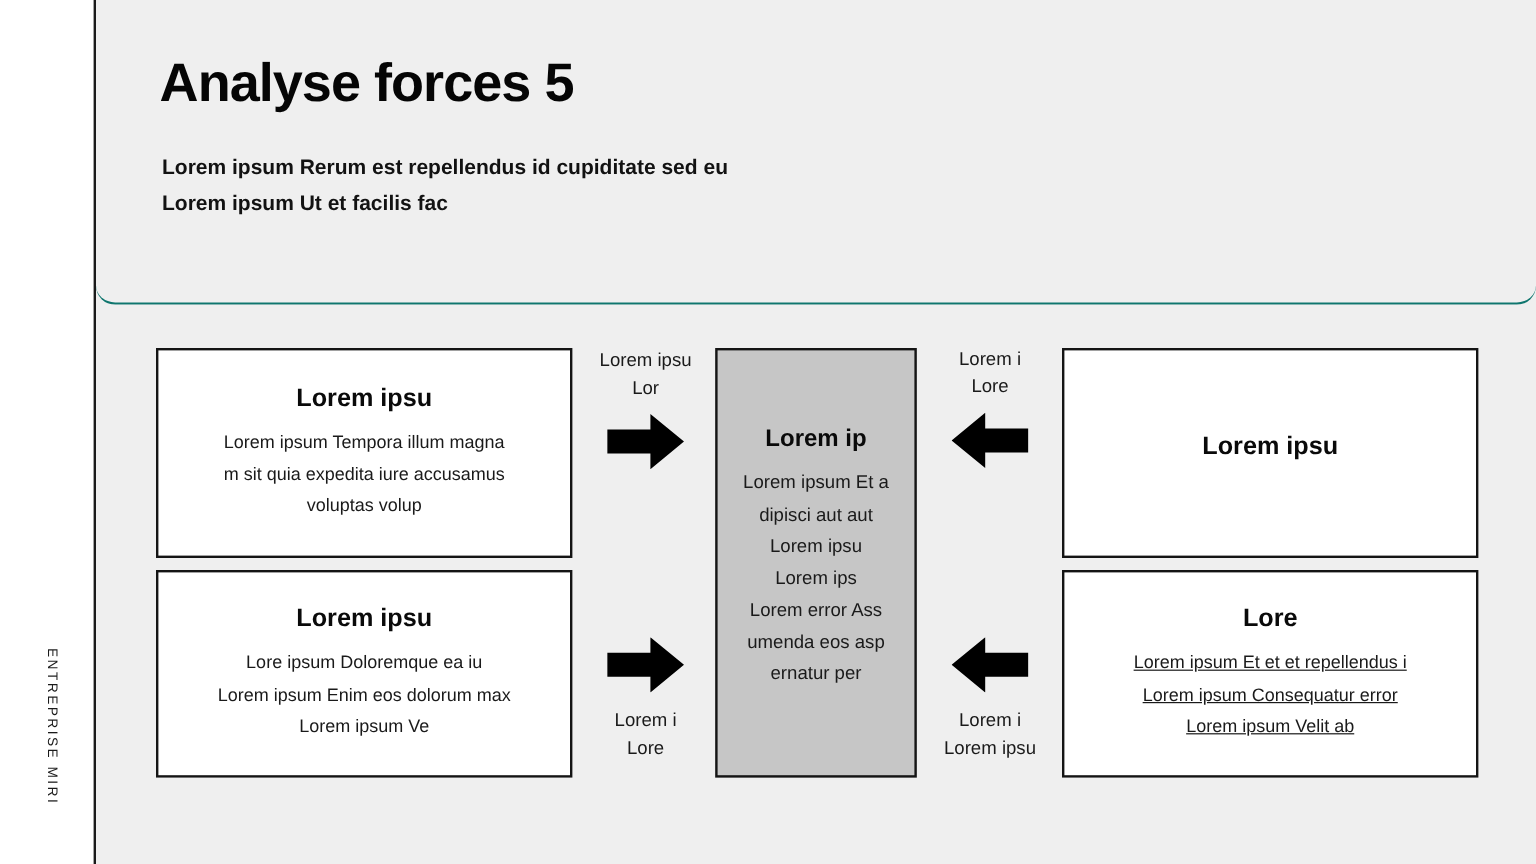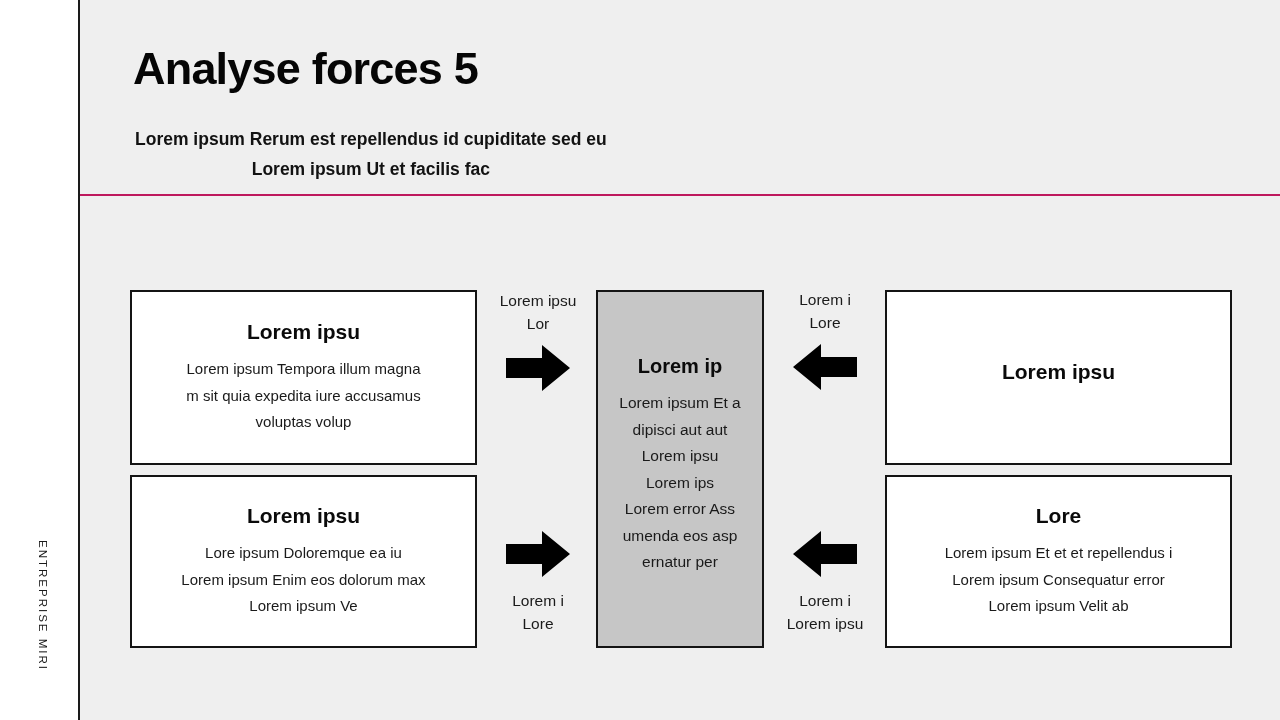--- a/index.html
+++ b/index.html
@@ -46,22 +46,23 @@
     position: absolute;
     left: 80px; top: 0;
     width: 1200px; height: 720px;
     background: #efefef;
   }
 
   
   .header {
     position: absolute;
     left: 0; top: 0;
-    width: 1200px; height: 196px;
-    border-bottom: 2px solid #be185d;
+    width: 1200px; height: 254px;
+    border-bottom: 2px solid #0f766e;
+    border-radius: 16px;
   }
   .title {
     position: absolute;
     left: 53px; top: 43px;
     font-size: 45px;
     font-weight: bold;
     letter-spacing: -0.8px;
     color: #050505;
     line-height: 1.15;
     white-space: nowrap;
@@ -156,21 +157,21 @@
 <div id="slide">
 
   <div class="left-rail">
     <div class="rail-label">ENTREPRISE MIRI</div>
   </div>
 
   <div class="canvas">
 
     <div class="header">
       <div class="title">Analyse forces 5</div>
-      <div class="subtitle" style="white-space: pre-line; text-align: center;">Lorem ipsum Rerum est repellendus id cupiditate sed eu
+      <div class="subtitle" style="white-space: pre-line;">Lorem ipsum Rerum est repellendus id cupiditate sed eu
 Lorem ipsum Ut et facilis fac</div>
     </div>
 
     <div class="box" id="box-tl">
       <div class="box-title">Lorem ipsu</div>
       <div class="box-body" style="white-space: pre-line;">Lorem ipsum Tempora illum magna
 m sit quia expedita iure accusamus
 voluptas volup</div>
     </div>
 
@@ -191,21 +192,21 @@
 umenda eos asp
 ernatur per</div>
     </div>
 
     <div class="box" id="box-tr">
       <div class="box-title">Lorem ipsu</div>
     </div>
 
     <div class="box" id="box-br">
       <div class="box-title">Lore</div>
-      <div class="box-body" style="white-space: pre-line;">Lorem ipsum Et et et repellendus i
+      <div class="box-body" style="white-space: pre-line; text-decoration: underline;">Lorem ipsum Et et et repellendus i
 Lorem ipsum Consequatur error
 Lorem ipsum Velit ab</div>
     </div>
 
     <div class="connector" id="conn-tl">
       <div class="conn-label">Lorem ipsu
 Lor</div>
       <svg class="arrow" width="64" height="46" viewBox="0 0 64 46">
         <polygon points="0,13 36,13 36,0 64,23 36,46 36,33 0,33" fill="#000000"></polygon>
       </svg>

